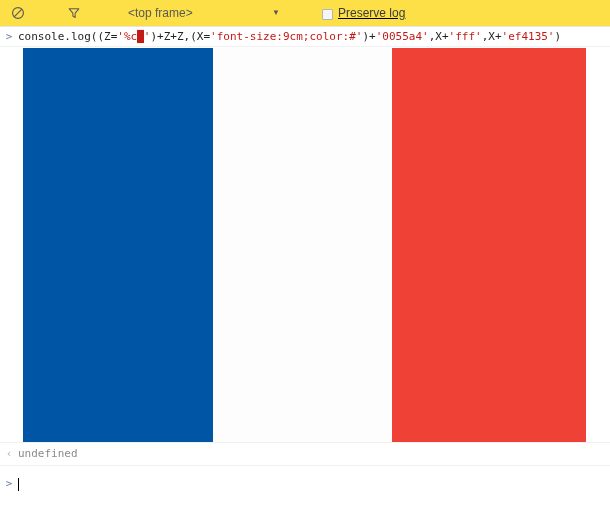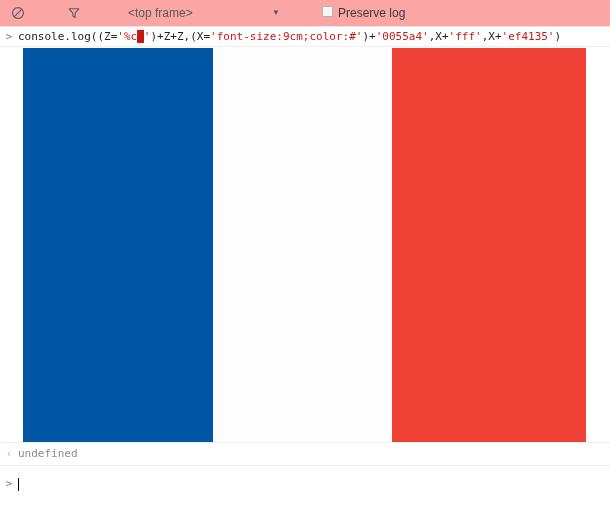--- a/index.html
+++ b/index.html
@@ -22,21 +22,21 @@
     display: flex;
     flex-direction: column;
   }
 
   
   .toolbar {
     height: 27px;
     min-height: 27px;
     display: flex;
     align-items: center;
-    background: #fca5a5;
+    background: #fde047;
     border-bottom: 1px solid #e4e4e4;
     padding: 0 6px;
     box-sizing: border-box;
     gap: 32px;
   }
 
   .tb-icon {
     width: 24px;
     height: 22px;
     display: flex;
@@ -63,23 +63,24 @@
   }
   .frame-arrow {
     font-size: 8px;
     color: #555;
     margin-left: 8px;
     line-height: 1;
   }
 
   .preserve-log {
     display: flex;
-    align-items: flex-start;
+    align-items: flex-end;
     margin-left: 10px;
     cursor: pointer;
+    text-decoration: underline;
   }
   .checkbox {
     width: 11px;
     height: 11px;
     border: 1px solid #b4b4b4;
     background: #f6f6f6;
     border-radius: 1px;
     box-sizing: border-box;
     margin-right: 5px;
   }

